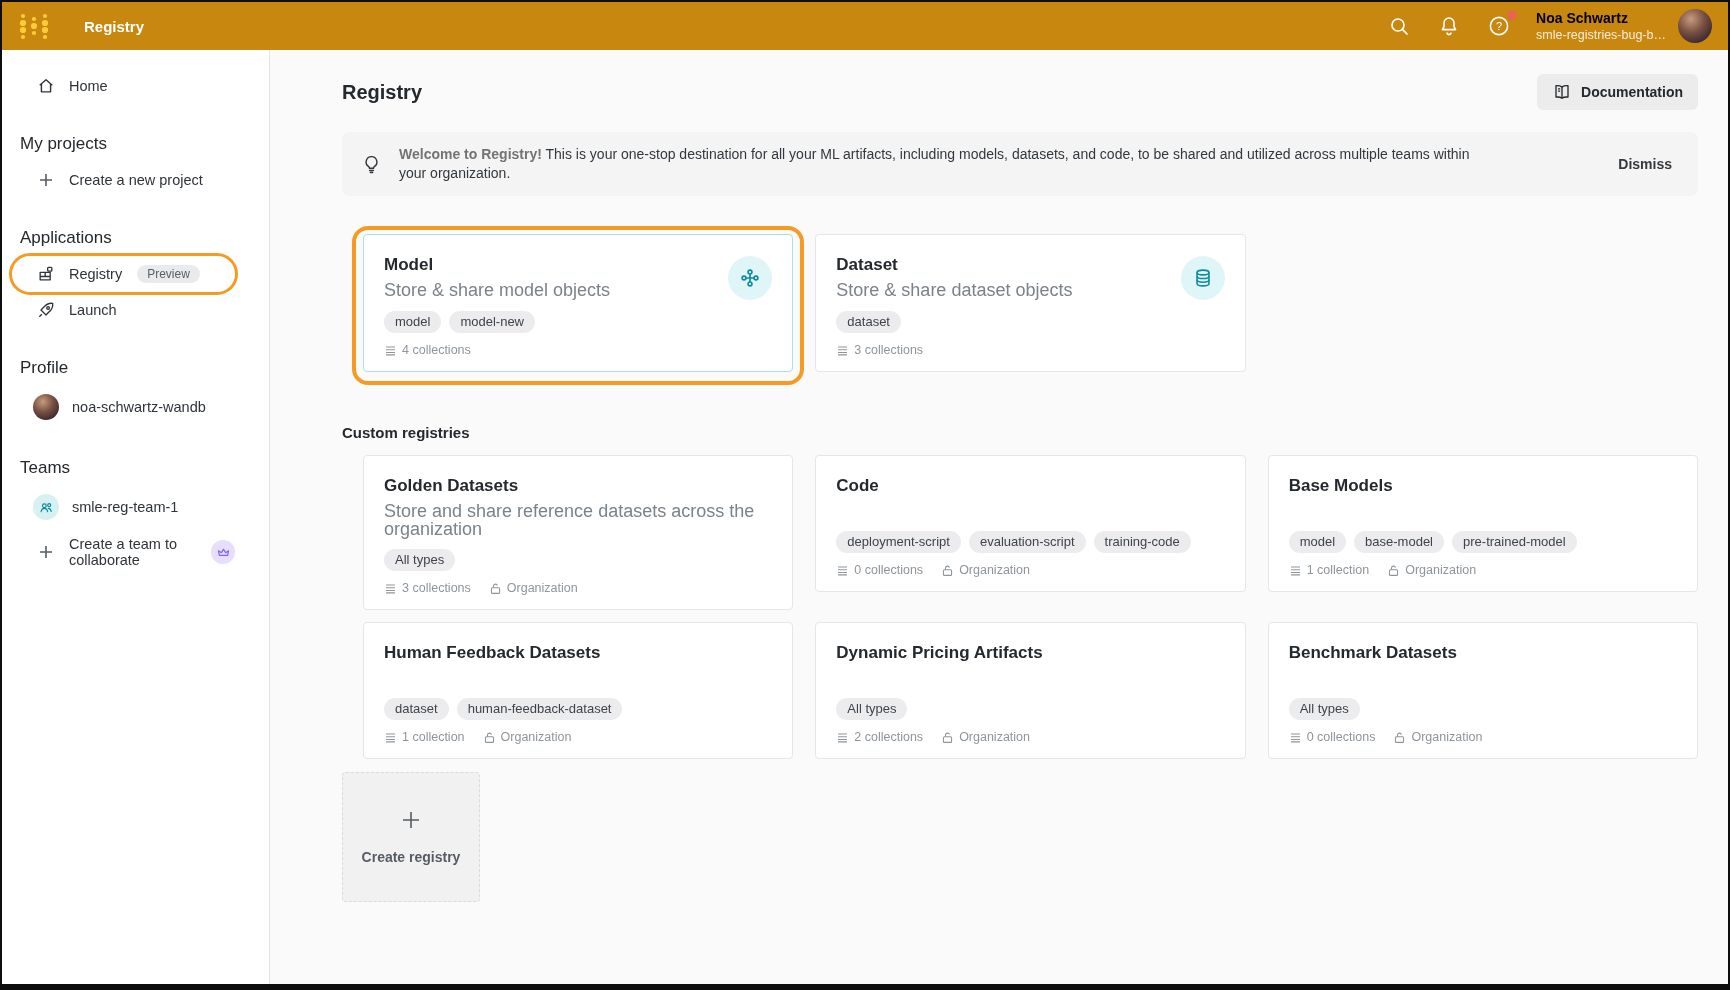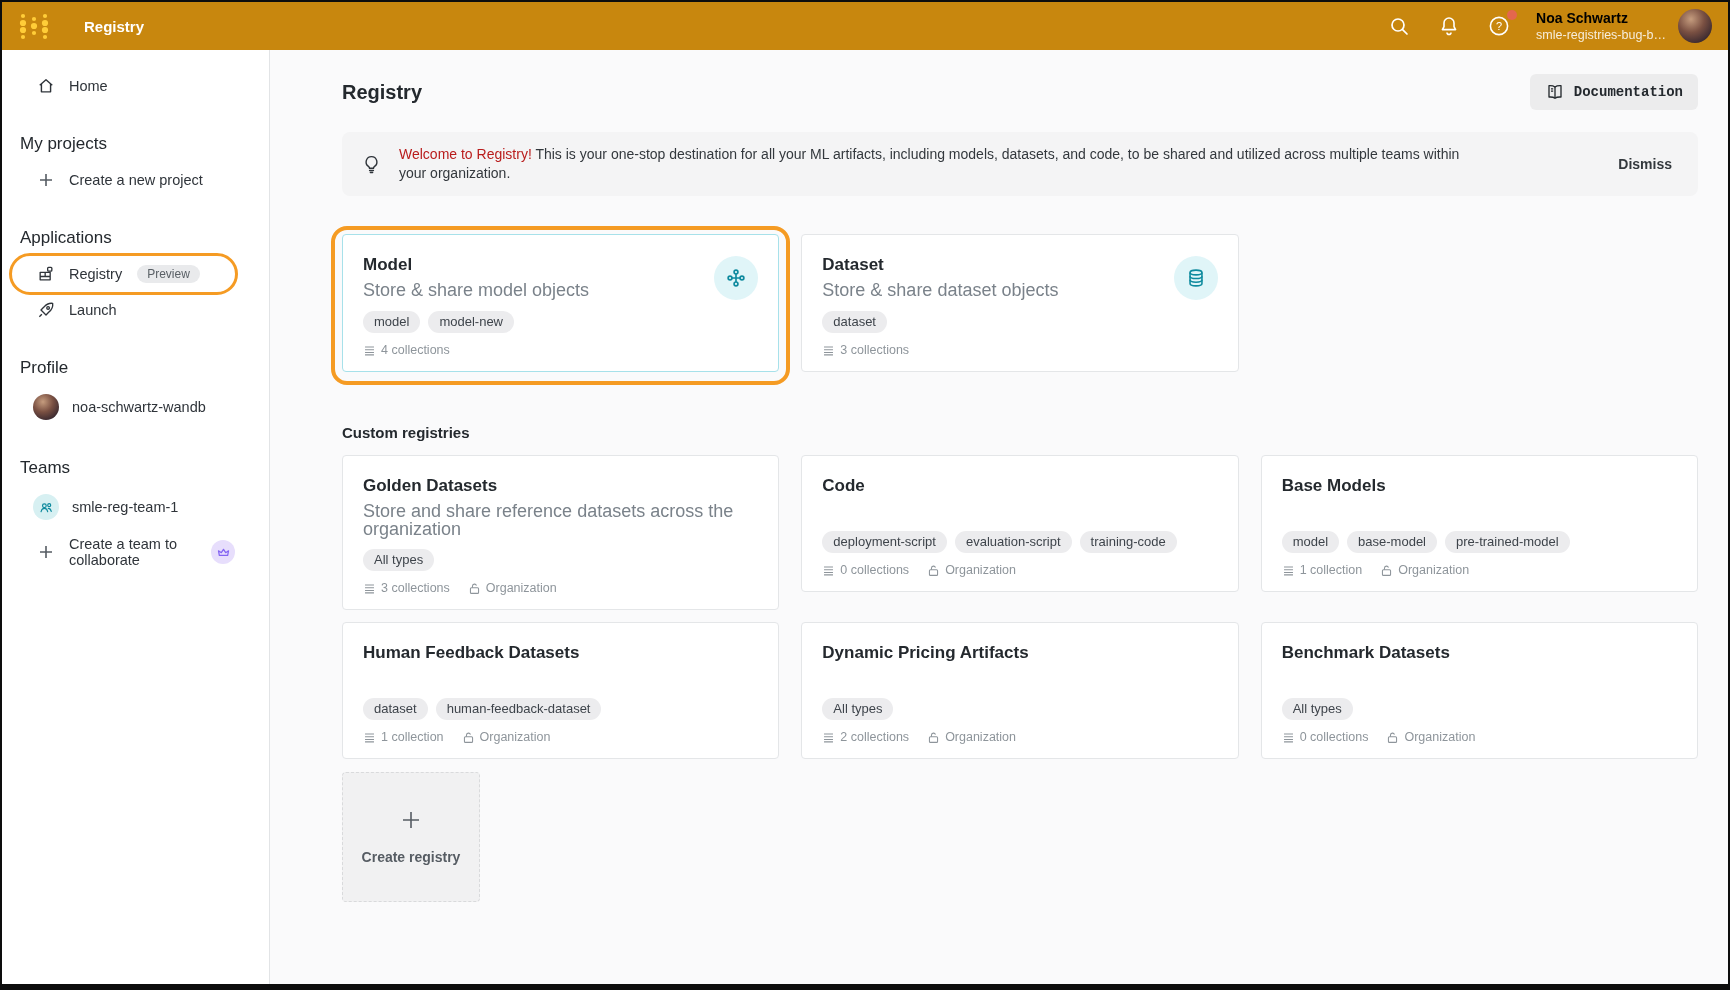--- a/index.html
+++ b/index.html
@@ -42,32 +42,32 @@
           background:radial-gradient(circle at 38% 30%, #c59c7e 0%, #7a5042 42%, #3b2a30 78%, #241c22 100%);}
   .team-circle{width:26px;height:26px;border-radius:50%;background:#D7F0F2;display:flex;align-items:center;
                justify-content:center;flex-shrink:0;margin-left:-3px;}
   .crown-badge{width:24px;height:24px;border-radius:50%;background:#E7DEFC;display:flex;align-items:center;
                justify-content:center;margin-left:6px;flex-shrink:0;}
 
   
   .main-header{display:flex;align-items:center;justify-content:space-between;height:36px;}
   .page-title{font-size:20px;font-weight:700;color:#24292E;margin:0;}
   .doc-btn{display:flex;align-items:center;gap:9px;background:#ECECED;border:none;border-radius:6px;
-           padding:8px 15px;font-size:14px;font-weight:700;color:#24292E;cursor:pointer;font-family:Liberation Mono, monospace;}
+           padding:8px 15px;font-size:14px;font-weight:700;color:#24292E;cursor:pointer;}
 
   
   .banner{margin-top:22px;background:#F4F4F5;border-radius:8px;padding:12px 24px 12px 18px;
           display:flex;align-items:center;gap:16px;min-height:64px;}
   .banner-text{flex:1;font-size:14px;color:#33383D;line-height:19px;margin:0;max-width:1085px;}
-  .banner-text strong{font-weight:400;color:#b91c1c;}
+  .banner-text strong{font-weight:700;color:#737373;}
   .dismiss-btn{background:none;border:none;font-weight:700;font-size:14px;color:#33383D;cursor:pointer;
                margin-left:auto;padding:6px 2px;}
 
   
-  .grid{display:grid;grid-template-columns:repeat(3,1fr);column-gap:22px;row-gap:12px;}
+  .grid{display:grid;grid-template-columns:repeat(3,1fr);column-gap:22px;row-gap:12px;margin-left:21px;}
   #core-grid{margin-top:38px;}
   .custom-heading{font-size:15px;font-weight:700;color:#24292E;margin:52px 0 0;}
   #custom-grid{margin-top:14px;}
   .cell{position:relative;}
   .card{background:#fff;border:1px solid #E4E6E8;border-radius:4px;padding:19px 20px 14px;
         min-height:131px;cursor:pointer;}
   .card.selected{border-color:#A7E1EA;}
   .hl-ring{position:absolute;left:-11px;right:-11px;top:-8px;bottom:-13px;border:4px solid #F59B23;
            border-radius:16px;pointer-events:none;}
   .card-top{display:flex;justify-content:space-between;align-items:flex-start;}

